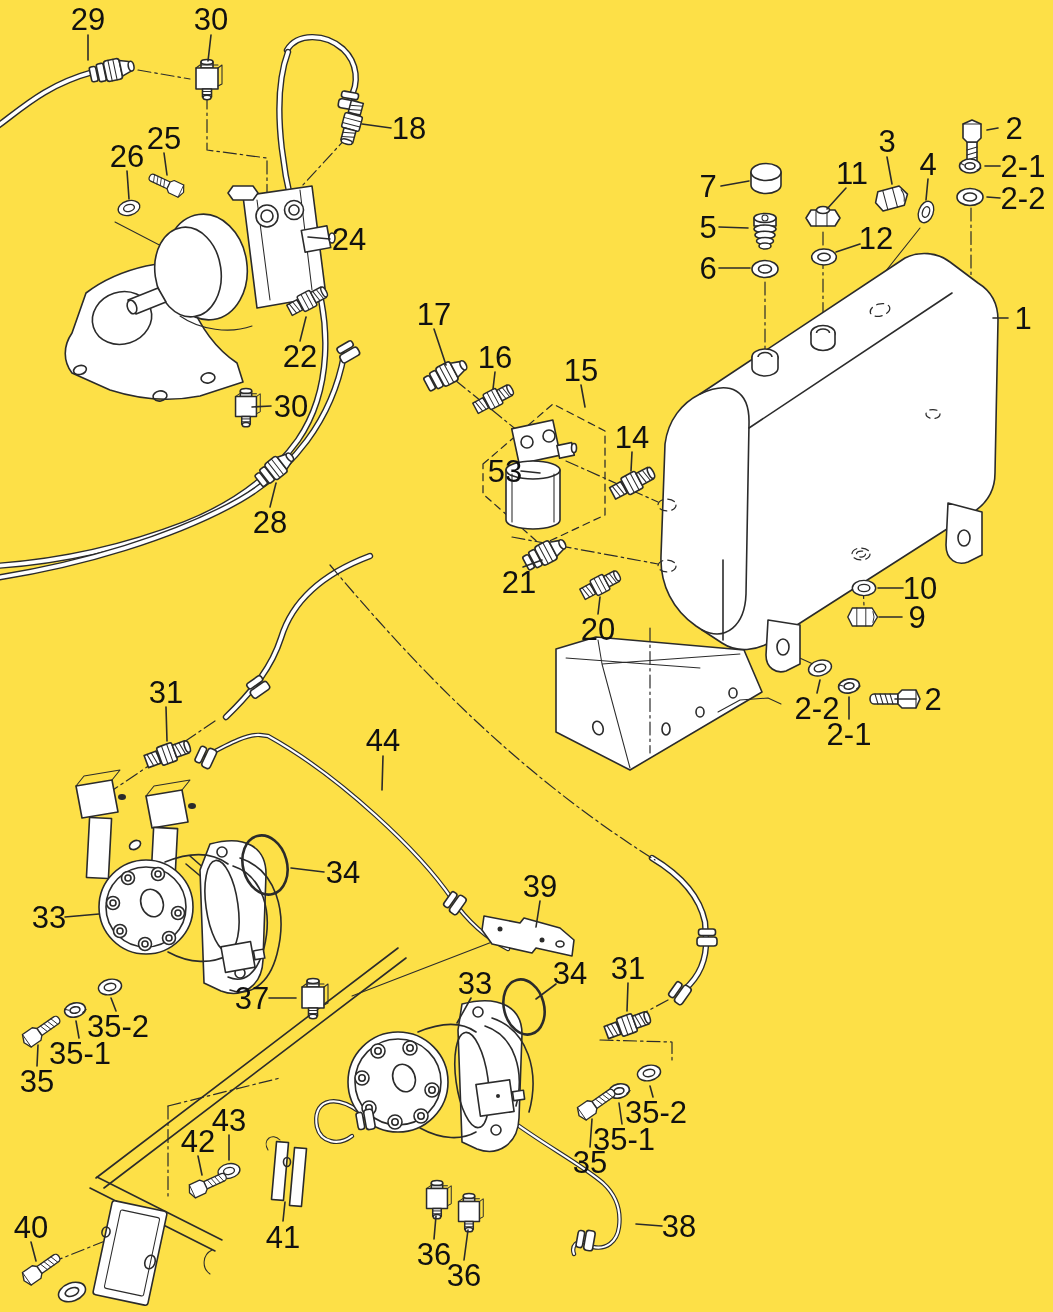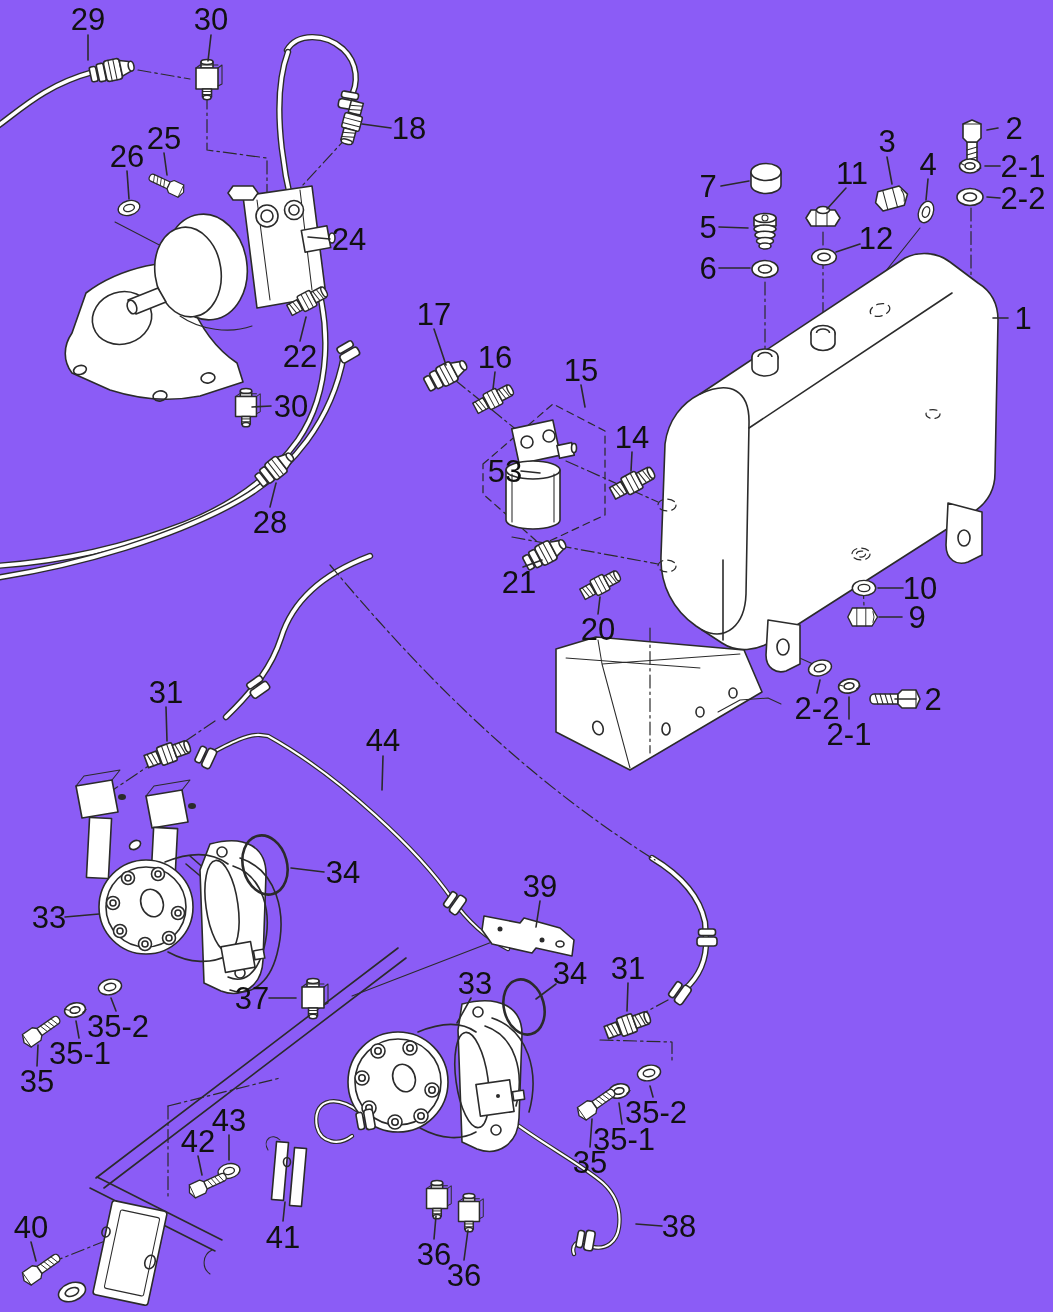--- a/index.html
+++ b/index.html
@@ -1,16 +1,16 @@
 <!DOCTYPE html>
 <html><head>
 <meta charset="utf-8">
 <style>
   html,body{margin:0;padding:0;background:#fff;}
-  .stage{position:relative;width:1053px;height:1312px;background:#8b5cf6;margin:0 auto;overflow:hidden;
+  .stage{position:relative;width:1053px;height:1312px;background:#fde047;margin:0 auto;overflow:hidden;
          font-family:"Liberation Sans",sans-serif;}
   svg{position:absolute;left:0;top:0;}
   
   .art path,.art ellipse,.art rect,.art circle,.art polygon,.art line,.art polyline{
       stroke:#2b2b2b;stroke-width:1.6;fill:none;stroke-linecap:round;stroke-linejoin:round;}
   .art .f{fill:#ffffff;}
   .art .dark{fill:#2b2b2b;stroke:none;}
   .art .thin{stroke-width:1.05;}
   .art .dd{stroke-dasharray:13 4 2.5 4;stroke-width:1.2;}
   .art .dash{stroke-dasharray:7 5;stroke-width:1.25;}

